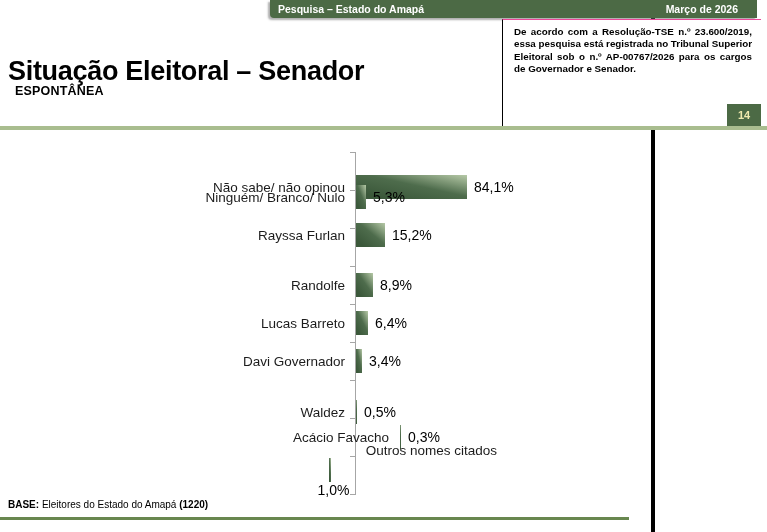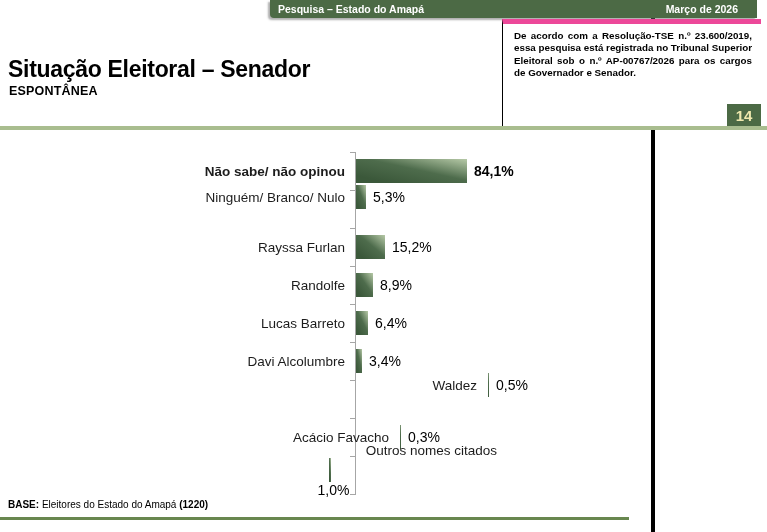--- a/index.html
+++ b/index.html
@@ -11,36 +11,36 @@
   .page-edge { position:absolute; top:0; right:2px; width:4px; height:532px; background:#000; }
 
   
   .header-bar { position:absolute; left:270px; top:0; width:487px; height:18px;
                 display:flex; justify-content:space-between; align-items:center;
                 padding:0 19px 1px 8px; color:#fff; font-size:10.5px; font-weight:bold;
                 border-bottom-left-radius:4px; box-shadow:-2px 2px 2px rgba(110,110,110,.55); }
 
   
   .info-box { position:absolute; left:502px; top:19px; width:259px; height:107px;
-              background:#fff; border-top:5px solid #ec4899; border-left:1px solid #000;
+              background:#fff; border-top:1px solid #ec4899; border-left:1px solid #000;
               padding:6px 9px 0 11px; }
   .info-box p { font-size:9.8px; font-weight:bold; line-height:1.27; text-align:justify; color:#000; }
 
   
   .page-number { position:absolute; left:727px; top:104px; width:34px; height:22px;
                  display:flex; align-items:center; justify-content:center;
-                 font-size:15px; font-weight:bold; }
+                 font-size:11px; font-weight:bold; }
 
   
   .sage-line { position:absolute; left:0; top:126px; width:767px; height:4px; }
 
   
-  .title { position:absolute; left:8px; top:56px; font-size:23px; font-weight:bold;
+  .title { position:absolute; left:8px; top:56px; font-size:27px; font-weight:bold;
            color:#000; letter-spacing:-0.3px; white-space:nowrap; }
-  .subtitle { position:absolute; left:9px; top:84px; font-size:12.5px; font-weight:bold;
+  .subtitle { position:absolute; left:15px; top:84px; font-size:12.5px; font-weight:bold;
               color:#000; letter-spacing:0.2px; }
 
   
   .chart { position:absolute; left:0; top:152px; width:660px; height:343px; }
   .axis-line { position:absolute; left:355px; top:0; width:1px; height:343px; background:#a6a6a6; }
   .tick { position:absolute; left:350px; width:6px; height:1px; background:#a6a6a6; }
   .chart-row { position:absolute; left:0; width:660px; height:38px;
                display:flex; align-items:center; }
   .cat-label { width:356px; padding-right:11px; text-align:right;
                font-size:13.5px; color:#1c1c1c; flex-shrink:0; white-space:nowrap; }
@@ -80,51 +80,51 @@
   <div class="tick" style="top: 0px; background: rgb(166, 166, 166);"></div>
       <div class="tick" style="top: 38px; background: rgb(166, 166, 166);"></div>
       <div class="tick" style="top: 76px; background: rgb(166, 166, 166);"></div>
       <div class="tick" style="top: 114px; background: rgb(166, 166, 166);"></div>
       <div class="tick" style="top: 152px; background: rgb(166, 166, 166);"></div>
       <div class="tick" style="top: 190px; background: rgb(166, 166, 166);"></div>
       <div class="tick" style="top: 228px; background: rgb(166, 166, 166);"></div>
       <div class="tick" style="top: 266px; background: rgb(166, 166, 166);"></div>
       <div class="tick" style="top: 304px; background: rgb(166, 166, 166);"></div>
       <div class="tick" style="top: 342px; background: rgb(166, 166, 166);"></div>
-      <div class="chart-row" style="top: 0px; font-weight: bold;">
+      <div class="chart-row" style="top: 16px;">
         <div class="cat-label">Não sabe/ não opinou</div>
         <div class="bar" style="width: 111px; background: linear-gradient(to right top, rgb(59, 88, 58) 15%, rgb(78, 108, 76) 55%, rgb(182, 201, 167) 100%);"></div>
         <span class="val-label">84,1%</span>
       </div>
       <div class="chart-row" style="top: 26px;">
         <div class="cat-label">Ninguém/ Branco/ Nulo</div>
         <div class="bar" style="width: 10px; background: linear-gradient(to right top, rgb(59, 88, 58) 15%, rgb(78, 108, 76) 55%, rgb(182, 201, 167) 100%);"></div>
         <span class="val-label">5,3%</span>
       </div>
-      <div class="chart-row" style="top: 76px;">
+      <div class="chart-row" style="top: 64px;">
         <div class="cat-label">Rayssa Furlan</div>
         <div class="bar" style="width: 29px; background: linear-gradient(to right top, rgb(59, 88, 58) 15%, rgb(78, 108, 76) 55%, rgb(182, 201, 167) 100%);"></div>
         <span class="val-label">15,2%</span>
       </div>
       <div class="chart-row" style="top: 114px;">
         <div class="cat-label">Randolfe</div>
         <div class="bar" style="width: 17px; background: linear-gradient(to right top, rgb(59, 88, 58) 15%, rgb(78, 108, 76) 55%, rgb(182, 201, 167) 100%);"></div>
         <span class="val-label">8,9%</span>
       </div>
       <div class="chart-row" style="top: 152px;">
         <div class="cat-label">Lucas Barreto</div>
         <div class="bar" style="width: 12px; background: linear-gradient(to right top, rgb(59, 88, 58) 15%, rgb(78, 108, 76) 55%, rgb(182, 201, 167) 100%);"></div>
         <span class="val-label">6,4%</span>
       </div>
       <div class="chart-row" style="top: 190px;">
-        <div class="cat-label">Davi Alcolumbre</div>
+        <div class="cat-label">Davi Governador</div>
         <div class="bar" style="width: 6px; background: linear-gradient(to right top, rgb(59, 88, 58) 15%, rgb(78, 108, 76) 55%, rgb(182, 201, 167) 100%);"></div>
         <span class="val-label">3,4%</span>
       </div>
-      <div class="chart-row" style="top: 214px; justify-content: center;">
+      <div class="chart-row" style="top: 241px;">
         <div class="cat-label">Waldez</div>
         <div class="bar" style="width: 1px; background: linear-gradient(to right top, rgb(59, 88, 58) 15%, rgb(78, 108, 76) 55%, rgb(182, 201, 167) 100%);"></div>
         <span class="val-label">0,5%</span>
       </div>
       <div class="chart-row" style="top: 266px; padding-left: 44px;">
         <div class="cat-label">Acácio Favacho</div>
         <div class="bar" style="width: 1px; background: linear-gradient(to right top, rgb(59, 88, 58) 15%, rgb(78, 108, 76) 55%, rgb(182, 201, 167) 100%);"></div>
         <span class="val-label">0,3%</span>
       </div>
       <div class="chart-row" style="top: 291px; flex-direction: column;">

